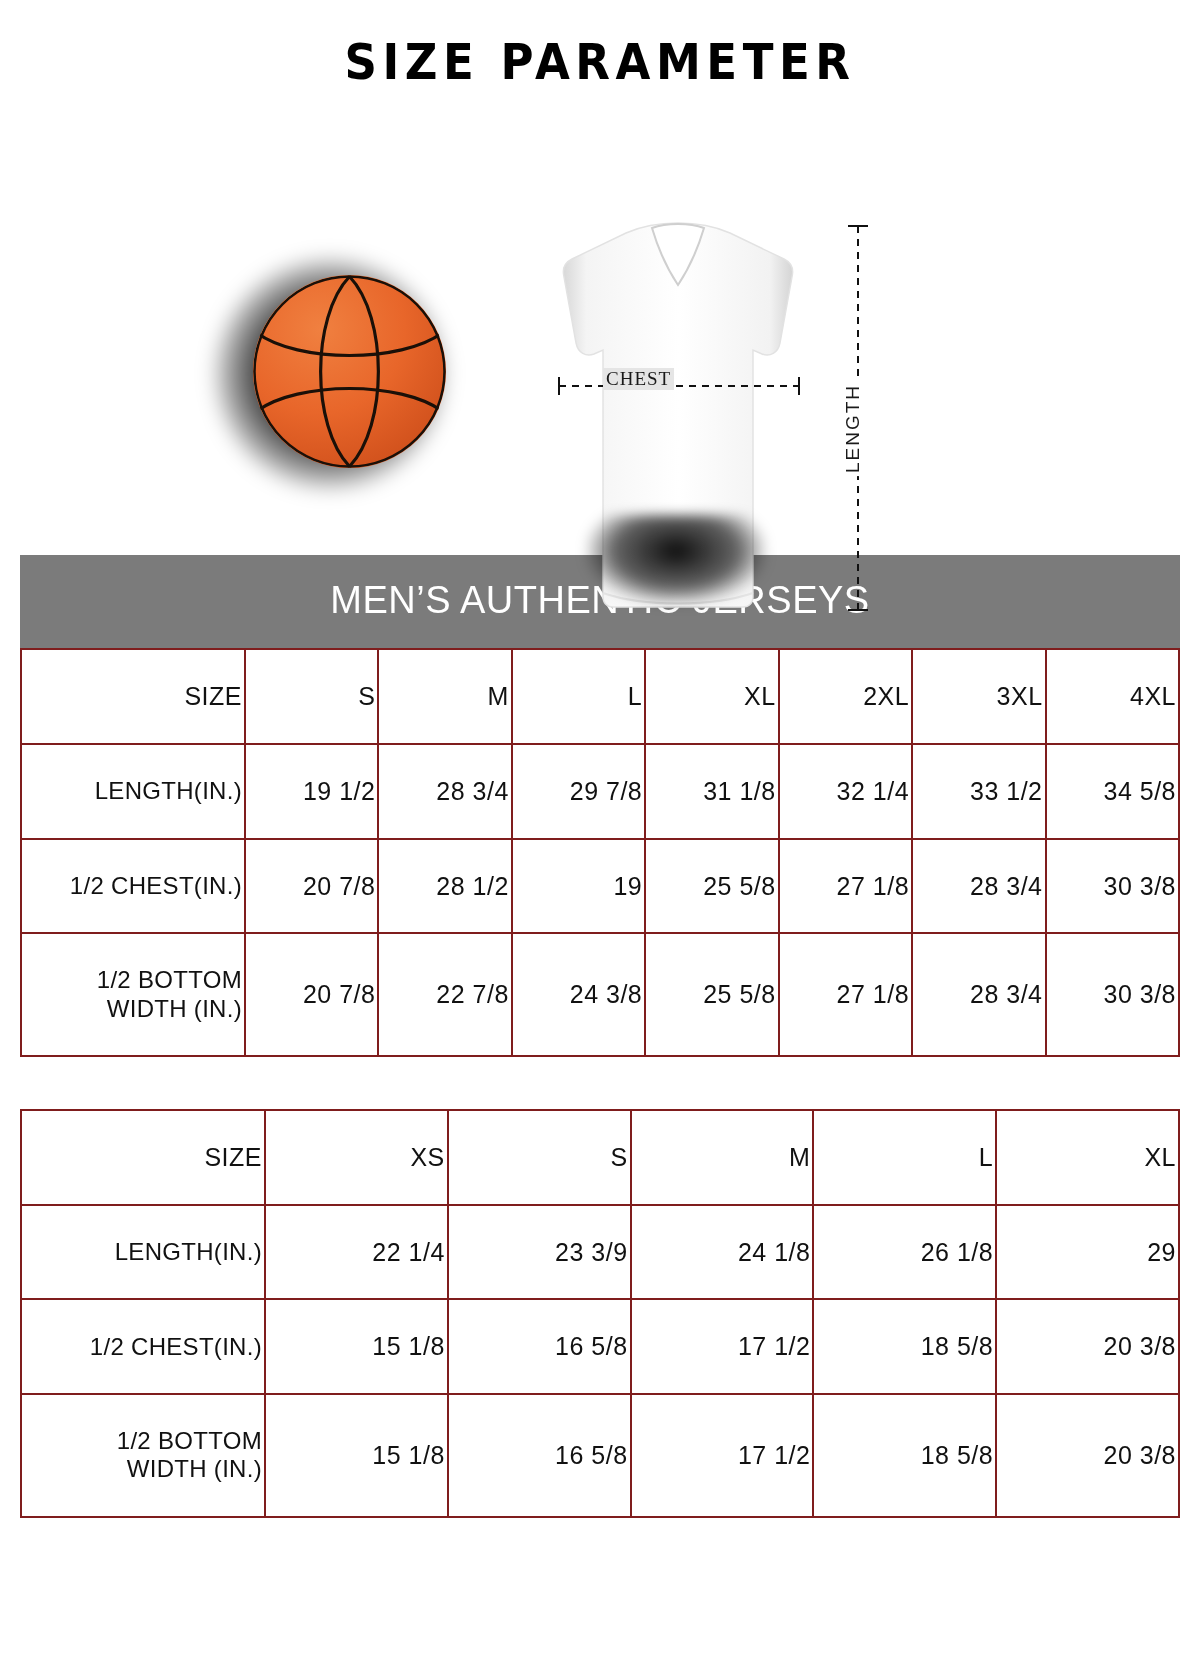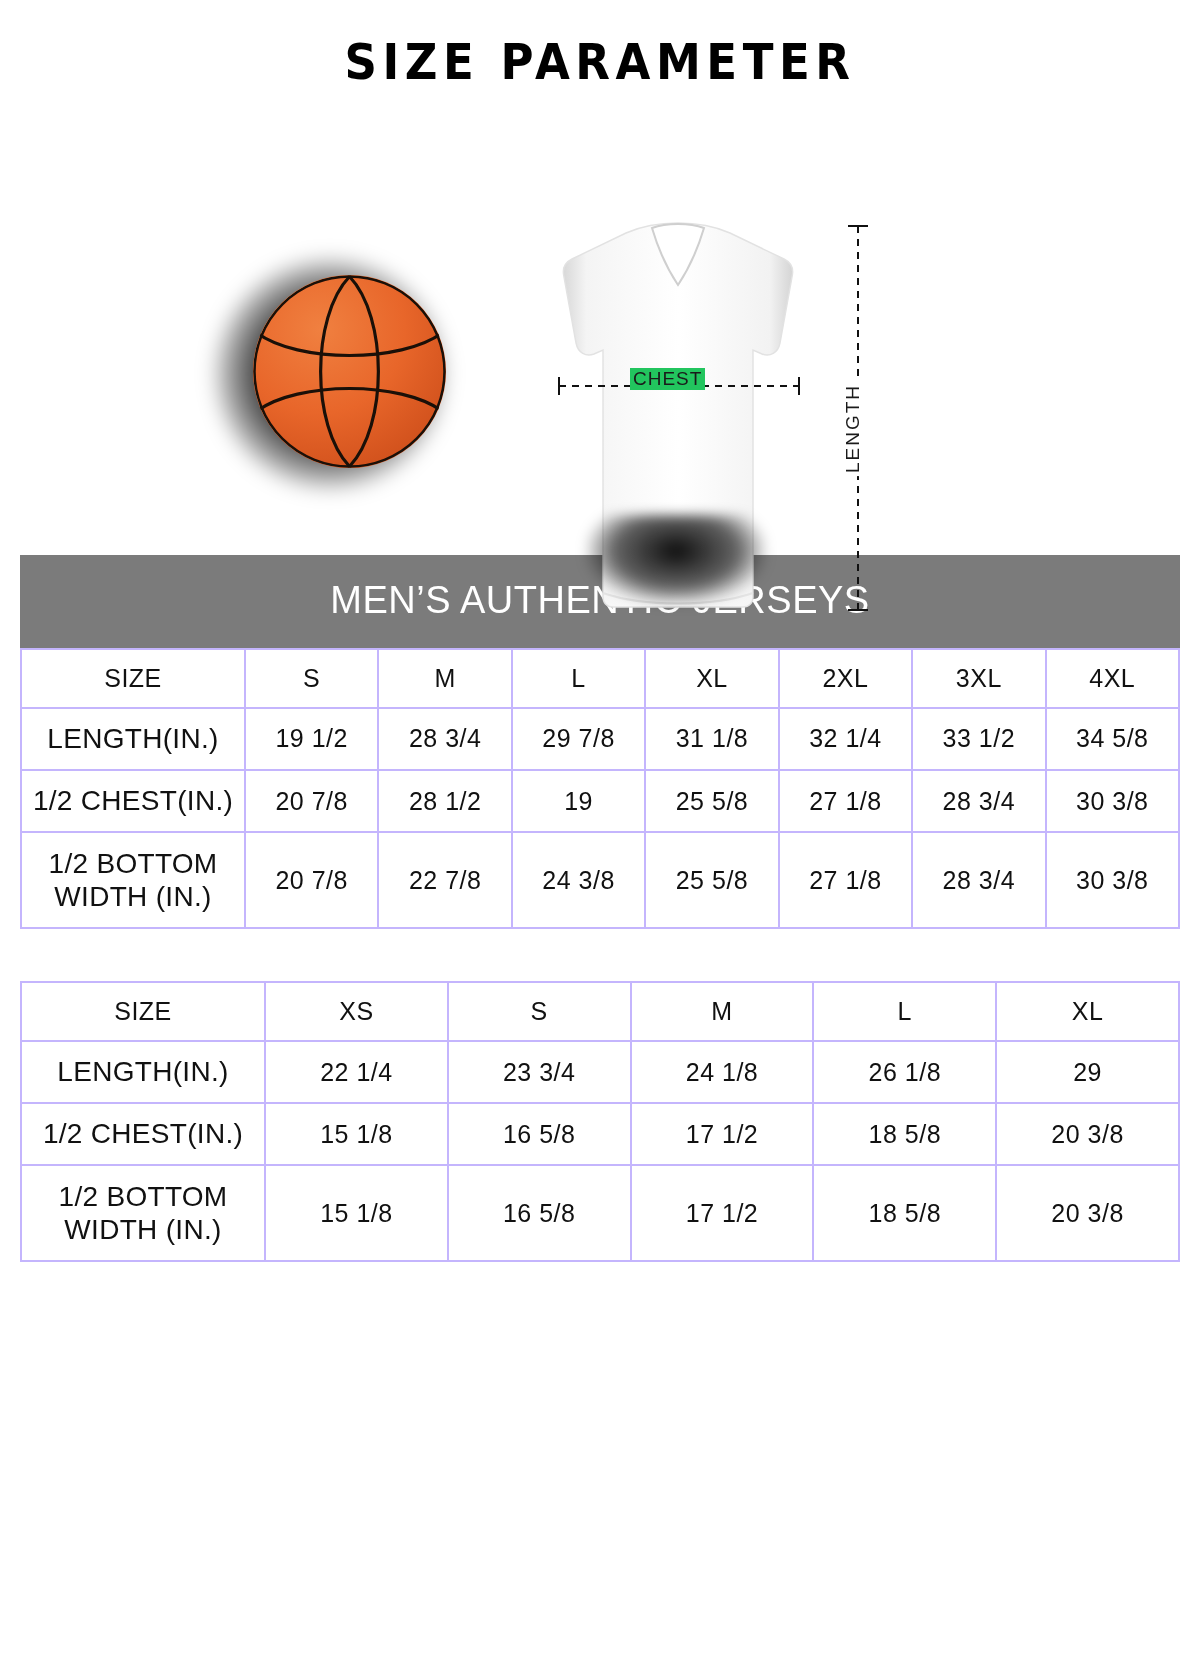--- a/index.html
+++ b/index.html
@@ -94,28 +94,28 @@
   
   .chest-line {
     position: absolute;
     left: 556px;
     top: 278px;
     width: 246px;
     height: 22px;
   }
   .chest-label {
     position: absolute;
-    left: 630px;
+    left: 603px;
     top: 271px;
     font-size: 19px;
     letter-spacing: 1px;
-    background: #22c55e;
+    background: #e5e5e5;
     padding: 0 3px;
     color: #1a1a1a;
-    font-family: Liberation Sans, sans-serif;
+    font-family: Liberation Serif, serif;
   }
 
   
   .length-line {
     position: absolute;
     left: 846px;
     top: 126px;
     width: 24px;
     height: 390px;
   }
@@ -146,30 +146,30 @@
     letter-spacing: 0.5px;
     border: 2px solid #7b7b7b;
   }
 
   table {
     width: 100%;
     border-collapse: collapse;
     table-layout: fixed;
   }
   td {
-    border: 2px solid #c4b5fd;
-    text-align: center;
+    border: 2px solid #7f1d1d;
+    text-align: right;
     font-size: 25px;
     color: #111111;
-    padding: 14px 2px;
+    padding: 32px 2px;
     line-height: 1.15;
     letter-spacing: 0.5px;
   }
   td.rowhead {
-    font-size: 28px;
+    font-size: 24px;
     letter-spacing: 0.3px;
     margin-left: 36px;
   }
   .men-tbl td:first-child { width: 224px; }
   .boy-tbl td:first-child { width: 244px; }
 
   .two-line { font-size: 24px; line-height: 1.18; }
 </style>
 </head>
 <body>
@@ -290,21 +290,21 @@
             <td>SIZE</td>
             <td>XS</td>
             <td>S</td>
             <td>M</td>
             <td>L</td>
             <td>XL</td>
           </tr>
           <tr>
             <td class="rowhead">LENGTH(IN.)</td>
             <td>22  1/4</td>
-            <td>23  3/4</td>
+            <td>23  3/9</td>
             <td>24  1/8</td>
             <td>26  1/8</td>
             <td>29</td>
           </tr>
           <tr>
             <td class="rowhead">1/2 CHEST(IN.)</td>
             <td>15  1/8</td>
             <td>16  5/8</td>
             <td>17  1/2</td>
             <td>18  5/8</td>

